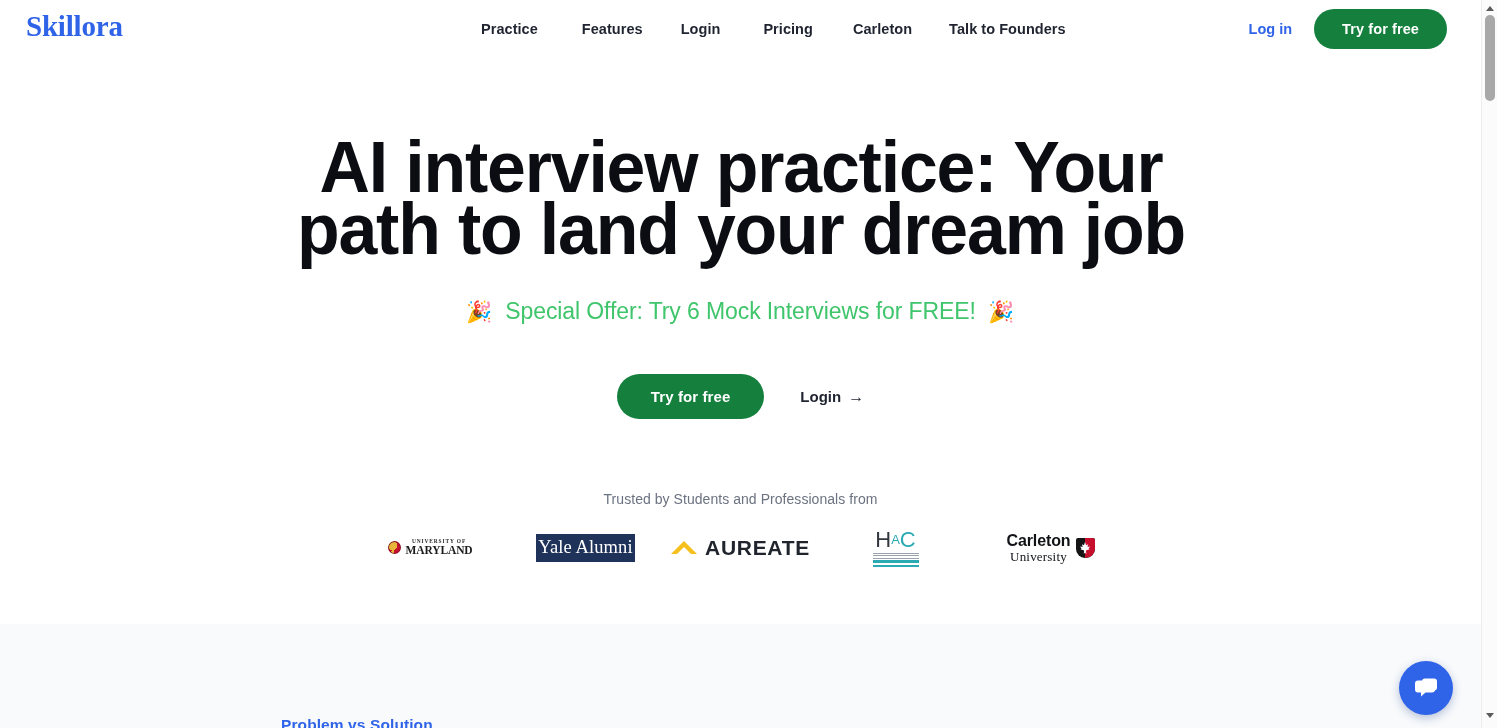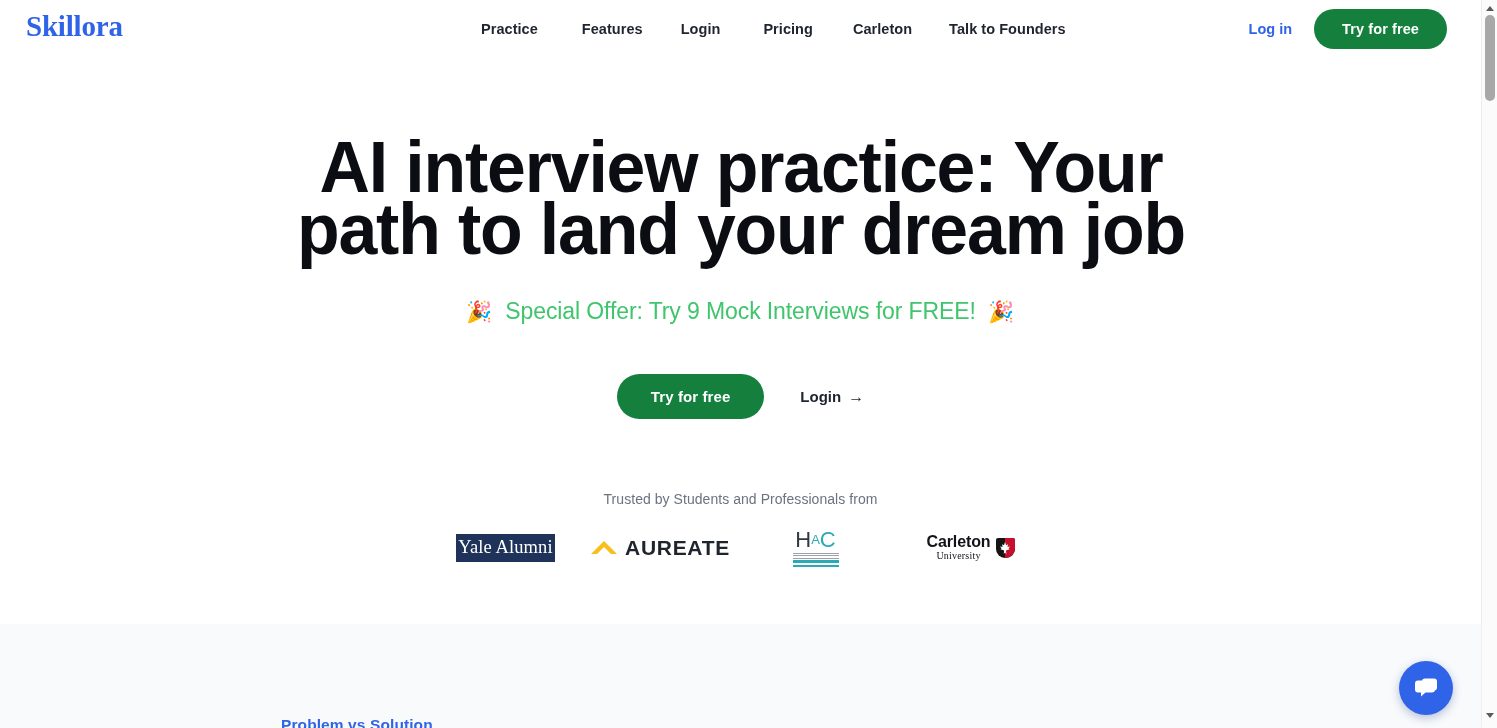--- a/index.html
+++ b/index.html
@@ -289,21 +289,21 @@
 
   
   .carleton-logo { display: flex; align-items: center; gap: 5px; }
   .carleton-text { display: flex; flex-direction: column; align-items: flex-start; line-height: 1; }
   .carleton-main {
     font-family: Liberation Sans, sans-serif;
     font-size: 16px; font-weight: 700; color: #111317; letter-spacing: -0.1px;
   }
   .carleton-sub {
     font-family: "Liberation Serif", serif;
-    font-size: 10px; color: #111317; letter-spacing: 0.2px; margin-top: 1px;
+    font-size: 13px; color: #111317; letter-spacing: 0.2px; margin-top: 1px;
     align-self: center;
   }
   .carleton-shield {
     width: 19px; height: 20px;
     background: #141414;
     border-radius: 2px 2px 9px 9px;
     position: relative;
     overflow: hidden;
   }
   .carleton-shield::before {
@@ -441,38 +441,47 @@
       </div>
 
     </header>
 
     <section class="hero">
 
       <h1 class="hero-title">AI interview practice: Your path to land your dream job</h1>
 
       <div class="hero-offer">
         <span class="emoji">🎉</span>
-        <span>Special Offer: Try 9 Mock Interviews for FREE!</span>
+        <span>Special Offer: Try 6 Mock Interviews for FREE!</span>
         <span class="emoji">🎉</span>
       </div>
 
       <div class="hero-cta">
         <button class="btn-primary btn-hero">Try for free</button>
         <span class="login-arrow">
           <span>Login</span>
           <span class="arrow">→</span>
         </span>
       </div>
 
       <div class="trusted">
 
         <div class="trusted-label">Trusted by Students and Professionals from</div>
 
         <div class="logo-row">
 
+          <div class="logo-slot umd">
+            <div class="umd-logo">
+              <div class="umd-seal"></div>
+              <div class="umd-text">
+                <span class="umd-top">UNIVERSITY OF</span>
+                <span class="umd-bottom">MARYLAND</span>
+              </div>
+            </div>
+          </div>
 
           <div class="logo-slot yale">
             <div class="yale-logo">Yale Alumni</div>
           </div>
 
           <div class="logo-slot aureate">
             <div class="aureate-logo">
               <div class="aureate-chevron"></div>
               <span class="aureate-text">AUREATE</span>
             </div>

